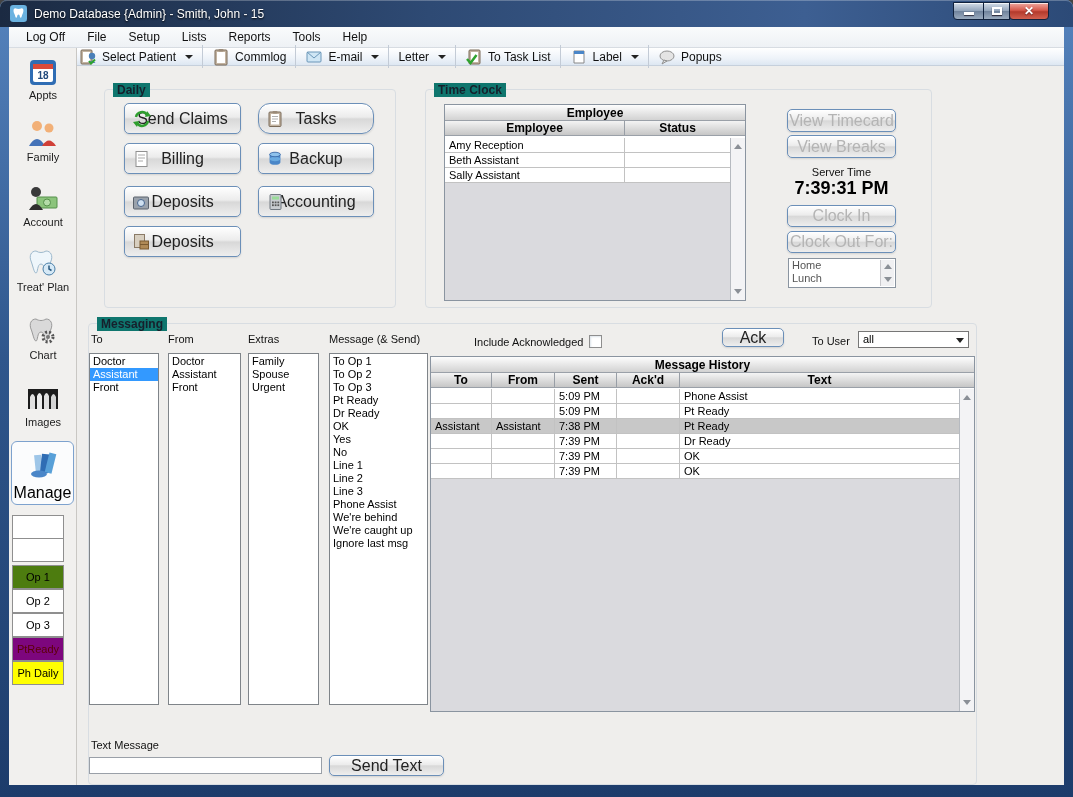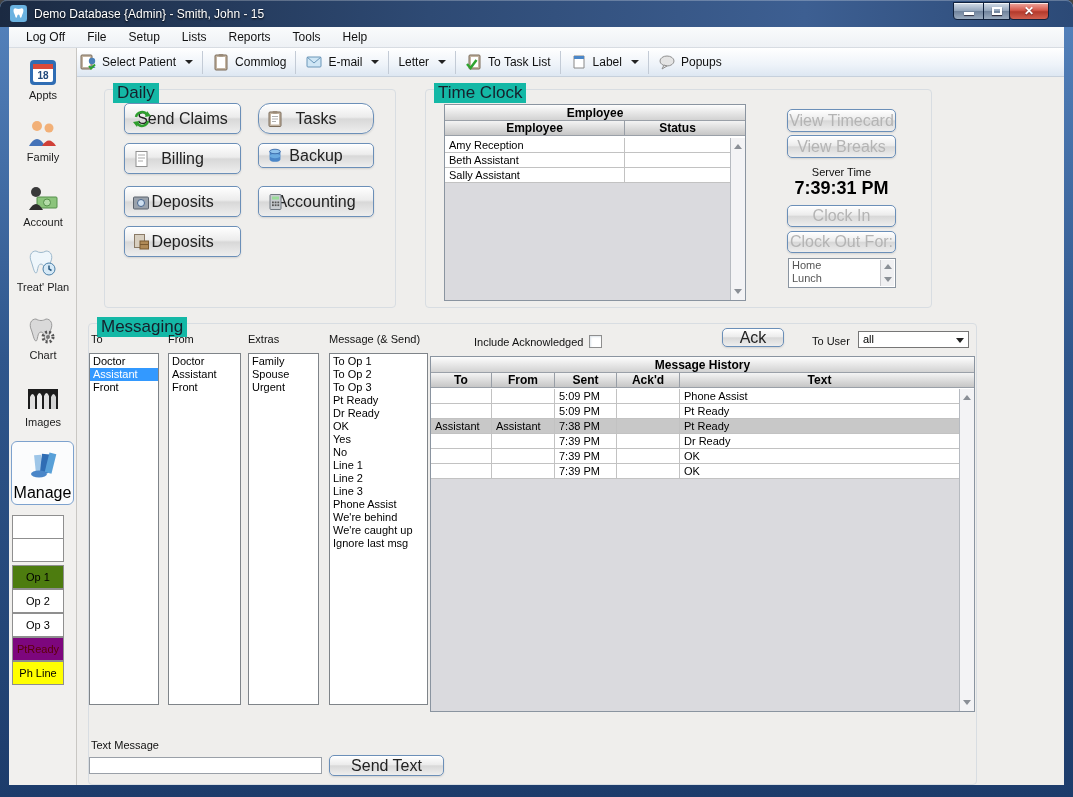--- a/index.html
+++ b/index.html
@@ -20,36 +20,36 @@
   .wbtn.max{width:27px;border-radius:0;}
   .wbtn.close{width:40px;background:linear-gradient(180deg,#f0a9a0 0%,#d65a4c 45%,#b33a2c 55%,#d2604f 100%);border-radius:0 0 4px 4px;}
   .g-min{position:absolute;left:50%;top:9px;transform:translateX(-50%);width:10px;height:3px;background:#fff;box-shadow:0 1px 1px #334;}
   .g-max{position:absolute;left:50%;top:4px;transform:translateX(-50%);width:10px;height:8px;border:2px solid #fff;box-shadow:0 1px 1px #334;}
   .g-close{position:absolute;left:50%;top:50%;transform:translate(-50%,-50%);color:#fff;font-size:12px;font-weight:bold;text-shadow:0 1px 1px #622;}
   .g-close::after{content:"\2715";}
   .inner{position:absolute;left:9px;right:9px;top:27px;bottom:12px;background:#efeeec;}
   .menubar{position:absolute;top:0;left:0;right:0;height:21px;background:linear-gradient(180deg,#fafbfc,#eef1f5);
     border-bottom:1px solid #d7dce2;display:flex;align-items:center;padding-left:6px;}
   .mi{font-size:12px;color:#111;padding:0 11px;line-height:21px;cursor:default;}
-  .toolbar{position:absolute;top:21px;left:55px;right:0;height:29px;
+  .toolbar{position:absolute;top:21px;left:55px;right:0;height:18px;
     background:linear-gradient(180deg,#ffffff 0%,#eef3f9 60%,#dde7f2 100%);border-bottom:1px solid #c6d0dc;
     display:flex;align-items:center;padding-left:8px;}
   .tbtn2{display:inline-flex;align-items:center;gap:5px;height:23px;padding:0 7px;font-size:12px;color:#111;border-radius:3px;cursor:pointer;}
   .tsep{width:1px;height:23px;background:#c3cbd6;margin:0 2px;}
   .darr{width:0;height:0;border-left:4px solid transparent;border-right:4px solid transparent;border-top:4px solid #222;margin-left:4px;}
   .sidebar{position:absolute;top:21px;left:0;width:68px;bottom:0;background:#f1f0ee;border-right:1px solid #c9c7c3;}
   .mod{position:absolute;left:0;width:68px;text-align:center;cursor:pointer;}
   .mod .mlabel{font-size:11px;color:#1c1c1c;display:block;margin-top:1px;}
   .mod svg{display:block;margin:0 auto;}
   .managebox{position:absolute;left:2px;top:393px;width:63px;height:64px;background:#fbfcfd;border:1px solid #7da2ce;border-radius:6px;text-align:center;padding-top:6px;cursor:pointer;}
   .opcell{position:absolute;left:3px;width:52px;height:24px;border:1px solid #8f8f8f;background:#fff;
     font-size:11px;text-align:center;line-height:22px;cursor:pointer;}
   .content{position:absolute;top:50px;left:68px;right:0;bottom:0;background:#efeeec;}
   .groupbox{position:absolute;border:1px solid #d8dde2;border-radius:4px;}
-  .glabel{position:absolute;top:-7px;left:8px;background:#14b8a6;padding:0 4px;font-size:17px;color:#16202c;}
+  .glabel{position:absolute;top:-7px;left:8px;background:#0f766e;padding:0 4px;font-size:12px;color:#16202c;font-weight:bold;}
   .gbtn{background:linear-gradient(180deg,#ffffff 0%,#ececec 45%,#d8d8d8 52%,#eeeeee 100%);
     border:1px solid #6b8fb8;border-radius:5px;box-shadow:0 1px 2px rgba(0,0,0,.12), inset 0 1px 0 #fff;
     display:flex;align-items:center;justify-content:center;font-size:16px;color:#222;cursor:pointer;position:absolute;}
   .gbtn.disabled{color:#b4b4b4;cursor:default;}
   .dicon{position:absolute;left:7px;top:50%;transform:translateY(-50%);}
   .panel{position:absolute;background:#fff;border:1px solid #8a94a0;}
   .ptitle{height:16px;background:linear-gradient(180deg,#fdfdfd,#d2d2d2);border-bottom:1px solid #9aa0a8;
     font-weight:bold;font-size:12px;text-align:center;line-height:16px;color:#000;}
   .phead{display:flex;height:15px;background:linear-gradient(180deg,#f4f4f4,#c6c6c6);border-bottom:1px solid #9aa0a8;
     font-weight:bold;font-size:12px;line-height:14px;}
@@ -237,21 +237,21 @@
           <ellipse cx="12" cy="26" rx="8" ry="3.5" fill="#4a86c8"></ellipse>
         </svg>
         <span class="mlabel">Manage</span>
       </div>
       <div class="opcell" style="top: 467px; background: rgb(255, 255, 255);"></div>
       <div class="opcell" style="top: 490px; background: rgb(255, 255, 255);"></div>
       <div class="opcell" style="top: 517px; background: #4d7c0f;">Op 1</div>
       <div class="opcell" style="top: 541px; background: rgb(255, 255, 255);">Op 2</div>
       <div class="opcell" style="top: 565px; background: rgb(255, 255, 255);">Op 3</div>
       <div class="opcell" style="top: 589px; color: rgb(92, 0, 5); background: rgb(125, 6, 125);">PtReady</div>
-      <div class="opcell" style="top: 613px; background: rgb(255, 255, 0);">Ph Line</div>
+      <div class="opcell" style="top: 613px; background: rgb(255, 255, 0);">Ph Daily</div>
     </div>
 
     <div class="content">
 
       <div class="groupbox" style="left:27px;top:12px;width:292px;height:219px;">
         <span class="glabel">Daily</span>
         <div class="gbtn" style="left:19px;top:13px;width:117px;height:31px;">
           <svg class="dicon" width="20" height="20" viewBox="0 0 20 20">
             <path d="M4 8 a6 6 0 0 1 11 -2" fill="none" stroke="#2e9e2e" stroke-width="2.5"></path>
             <polygon points="15,2 19,7 13,8" fill="#2e9e2e"></polygon>
@@ -284,21 +284,21 @@
         </div>
         <div class="gbtn" style="left:153px;top:13px;width:116px;height:31px;border-radius:12px;">
           <svg class="dicon" width="18" height="18" viewBox="0 0 18 18">
             <rect x="3" y="2" width="12" height="14.5" rx="1" fill="#c3b4a2" stroke="#7a6a58"></rect>
             <rect x="5" y="4" width="8" height="10.5" fill="#fff"></rect>
             <rect x="6.5" y="1" width="5" height="2.5" rx="1" fill="#9a8a78"></rect>
             <path d="M6 6.5 h6 M6 9 h6 M6 11.5 h4" stroke="#b0b0b0" stroke-width="1"></path>
           </svg>
           <span>Tasks</span>
         </div>
-        <div class="gbtn" style="left:153px;top:53px;width:116px;height:25px;">
+        <div class="gbtn" style="left:153px;top:53px;width:116px;height:31px;">
           <svg class="dicon" width="18" height="18" viewBox="0 0 20 20">
             <path d="M4 5 v9 a6 2.5 0 0 0 12 0 v-9" fill="#4a86c8"></path>
             <ellipse cx="10" cy="10" rx="6" ry="2.5" fill="#6aaae0"></ellipse>
             <ellipse cx="10" cy="5" rx="6" ry="2.5" fill="#8ec2ec" stroke="#3a6aa8"></ellipse>
           </svg>
           <span>Backup</span>
         </div>
         <div class="gbtn" style="left:153px;top:96px;width:116px;height:31px;">
           <svg class="dicon" width="18" height="18" viewBox="0 0 18 18">
             <rect x="4" y="1.5" width="11" height="15" rx="1" fill="#c8ccd0" stroke="#707880"></rect>

